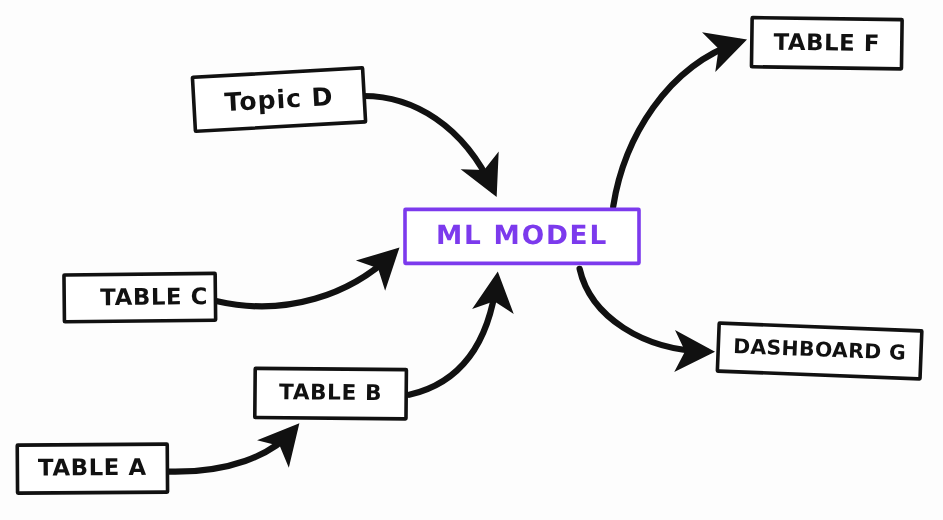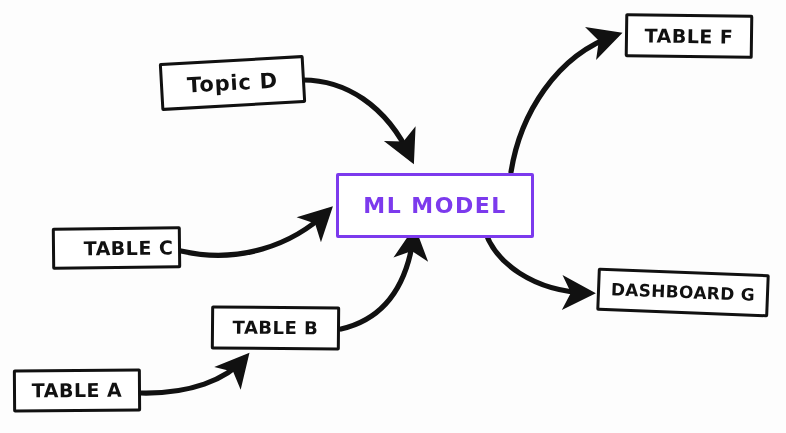--- a/index.html
+++ b/index.html
@@ -93,21 +93,21 @@
   }
   #node-table-f .lbl { font-size: 19px; }
 
   #node-dashboard-g {
     left: 597px; top: 271px; width: 172px; height: 43px;
     transform: rotate(2.2deg);
   }
   #node-dashboard-g .lbl { font-size: 17px; letter-spacing: 0.3px; }
 
   #node-ml-model {
-    left: 336px; top: 173px; width: 198px; height: 65px;
+    left: 336px; top: 173px; width: 198px; height: 48px;
     transform: rotate(0deg);
   }
   #node-ml-model .lbl { font-size: 22px; }
 </style>
 </head>
 <body>
 
 <div id="canvas">
 
   <svg id="edges" viewBox="0 0 786 433" xmlns="http://www.w3.org/2000/svg">

